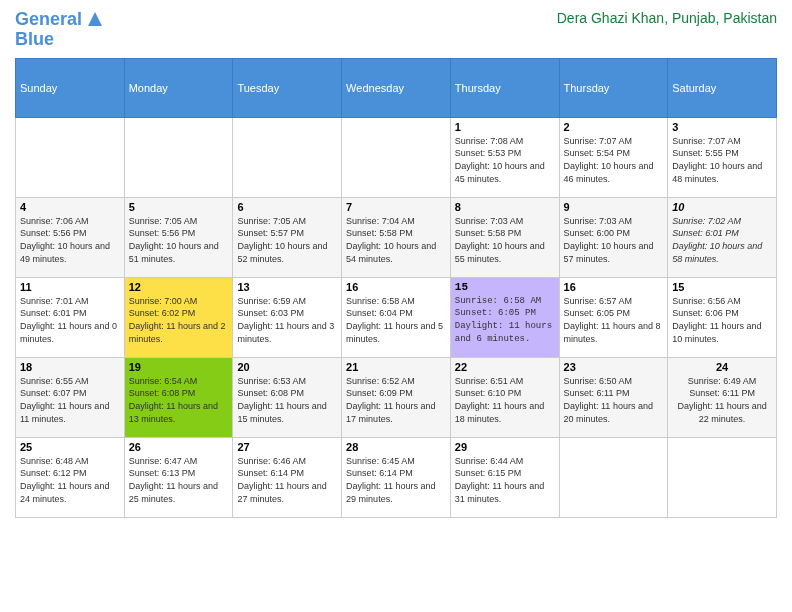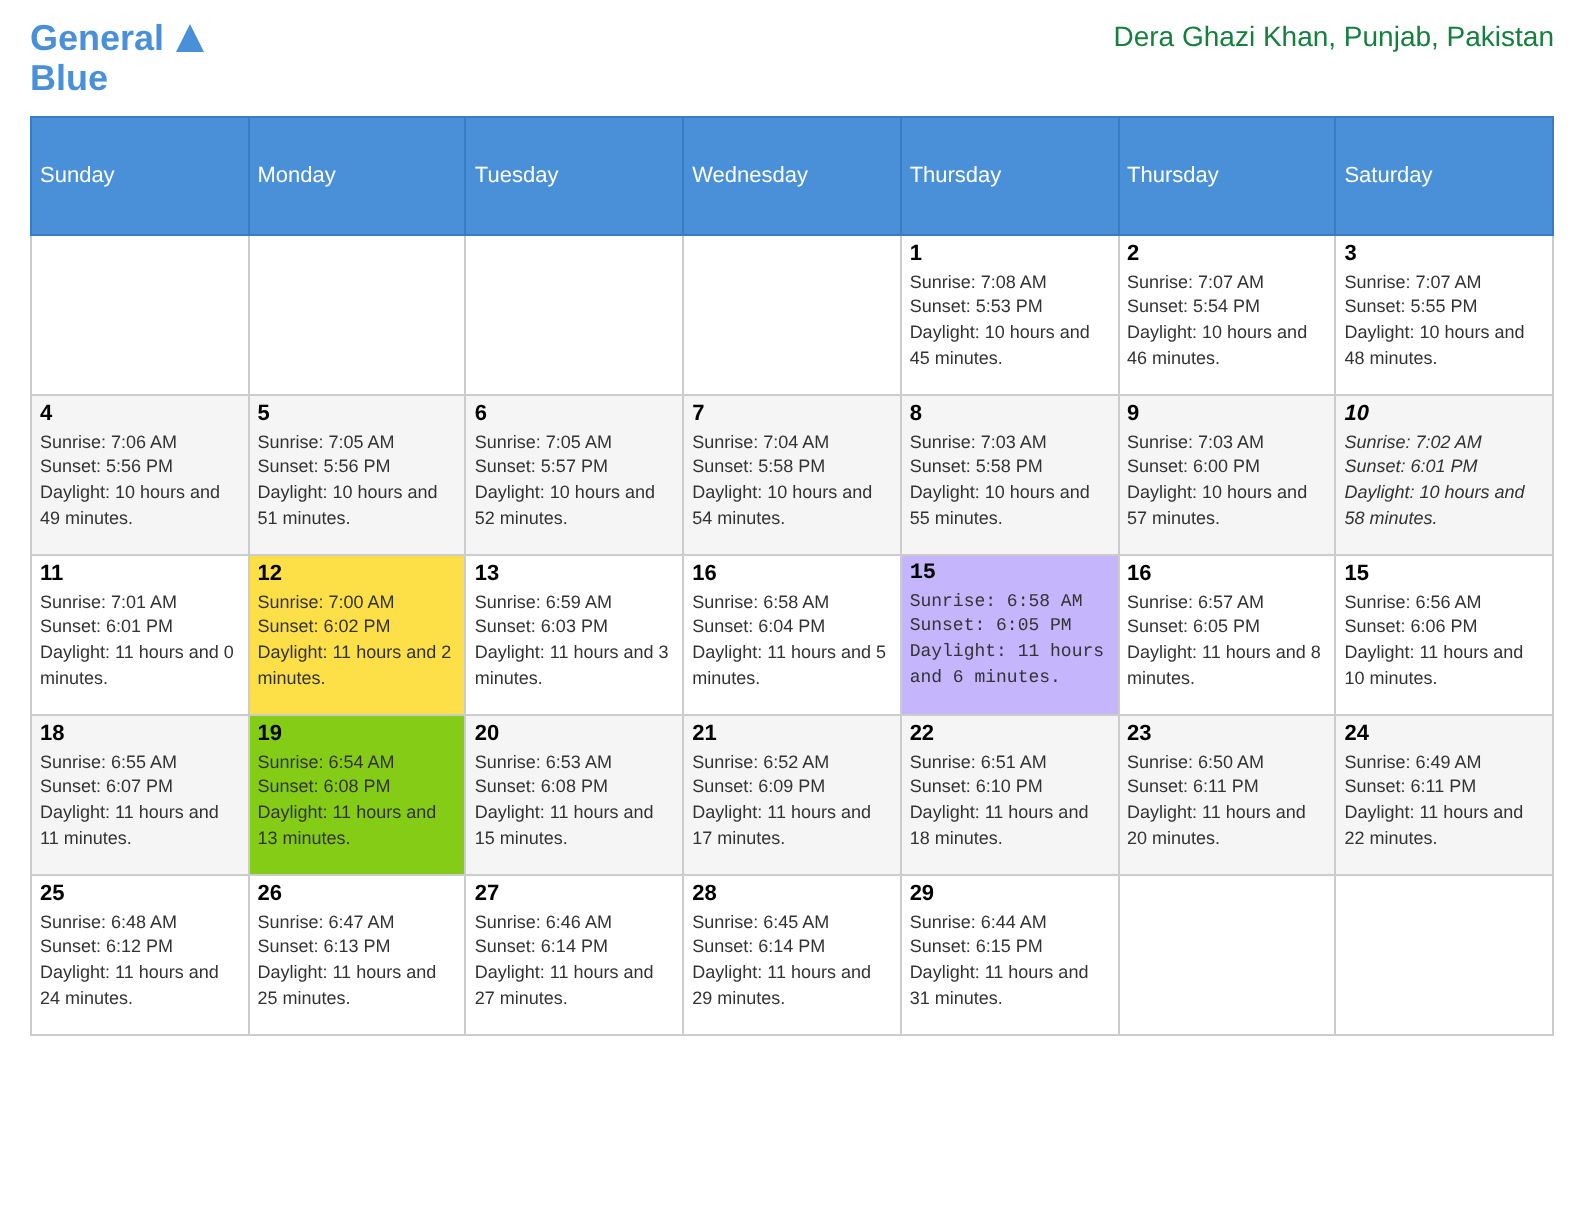--- a/index.html
+++ b/index.html
@@ -153,21 +153,21 @@
             <div class="day-info">Sunrise: 6:52 AM<br>Sunset: 6:09 PM<br>Daylight: 11 hours and 17 minutes.</div>
           </td>
           <td style="background-color: rgb(245, 245, 245);">
             <div class="day-num">22</div>
             <div class="day-info">Sunrise: 6:51 AM<br>Sunset: 6:10 PM<br>Daylight: 11 hours and 18 minutes.</div>
           </td>
           <td style="background-color: rgb(245, 245, 245);">
             <div class="day-num">23</div>
             <div class="day-info">Sunrise: 6:50 AM<br>Sunset: 6:11 PM<br>Daylight: 11 hours and 20 minutes.</div>
           </td>
-          <td style="background-color: rgb(245, 245, 245);">
+          <td style="background-color: rgb(245, 245, 245); text-align: center;">
             <div class="day-num">24</div>
             <div class="day-info">Sunrise: 6:49 AM<br>Sunset: 6:11 PM<br>Daylight: 11 hours and 22 minutes.</div>
           </td>
         </tr>
         <tr>
           <td style="background-color: rgb(255, 255, 255);">
             <div class="day-num">25</div>
             <div class="day-info">Sunrise: 6:48 AM<br>Sunset: 6:12 PM<br>Daylight: 11 hours and 24 minutes.</div>
           </td>
           <td style="background-color: rgb(255, 255, 255);">

